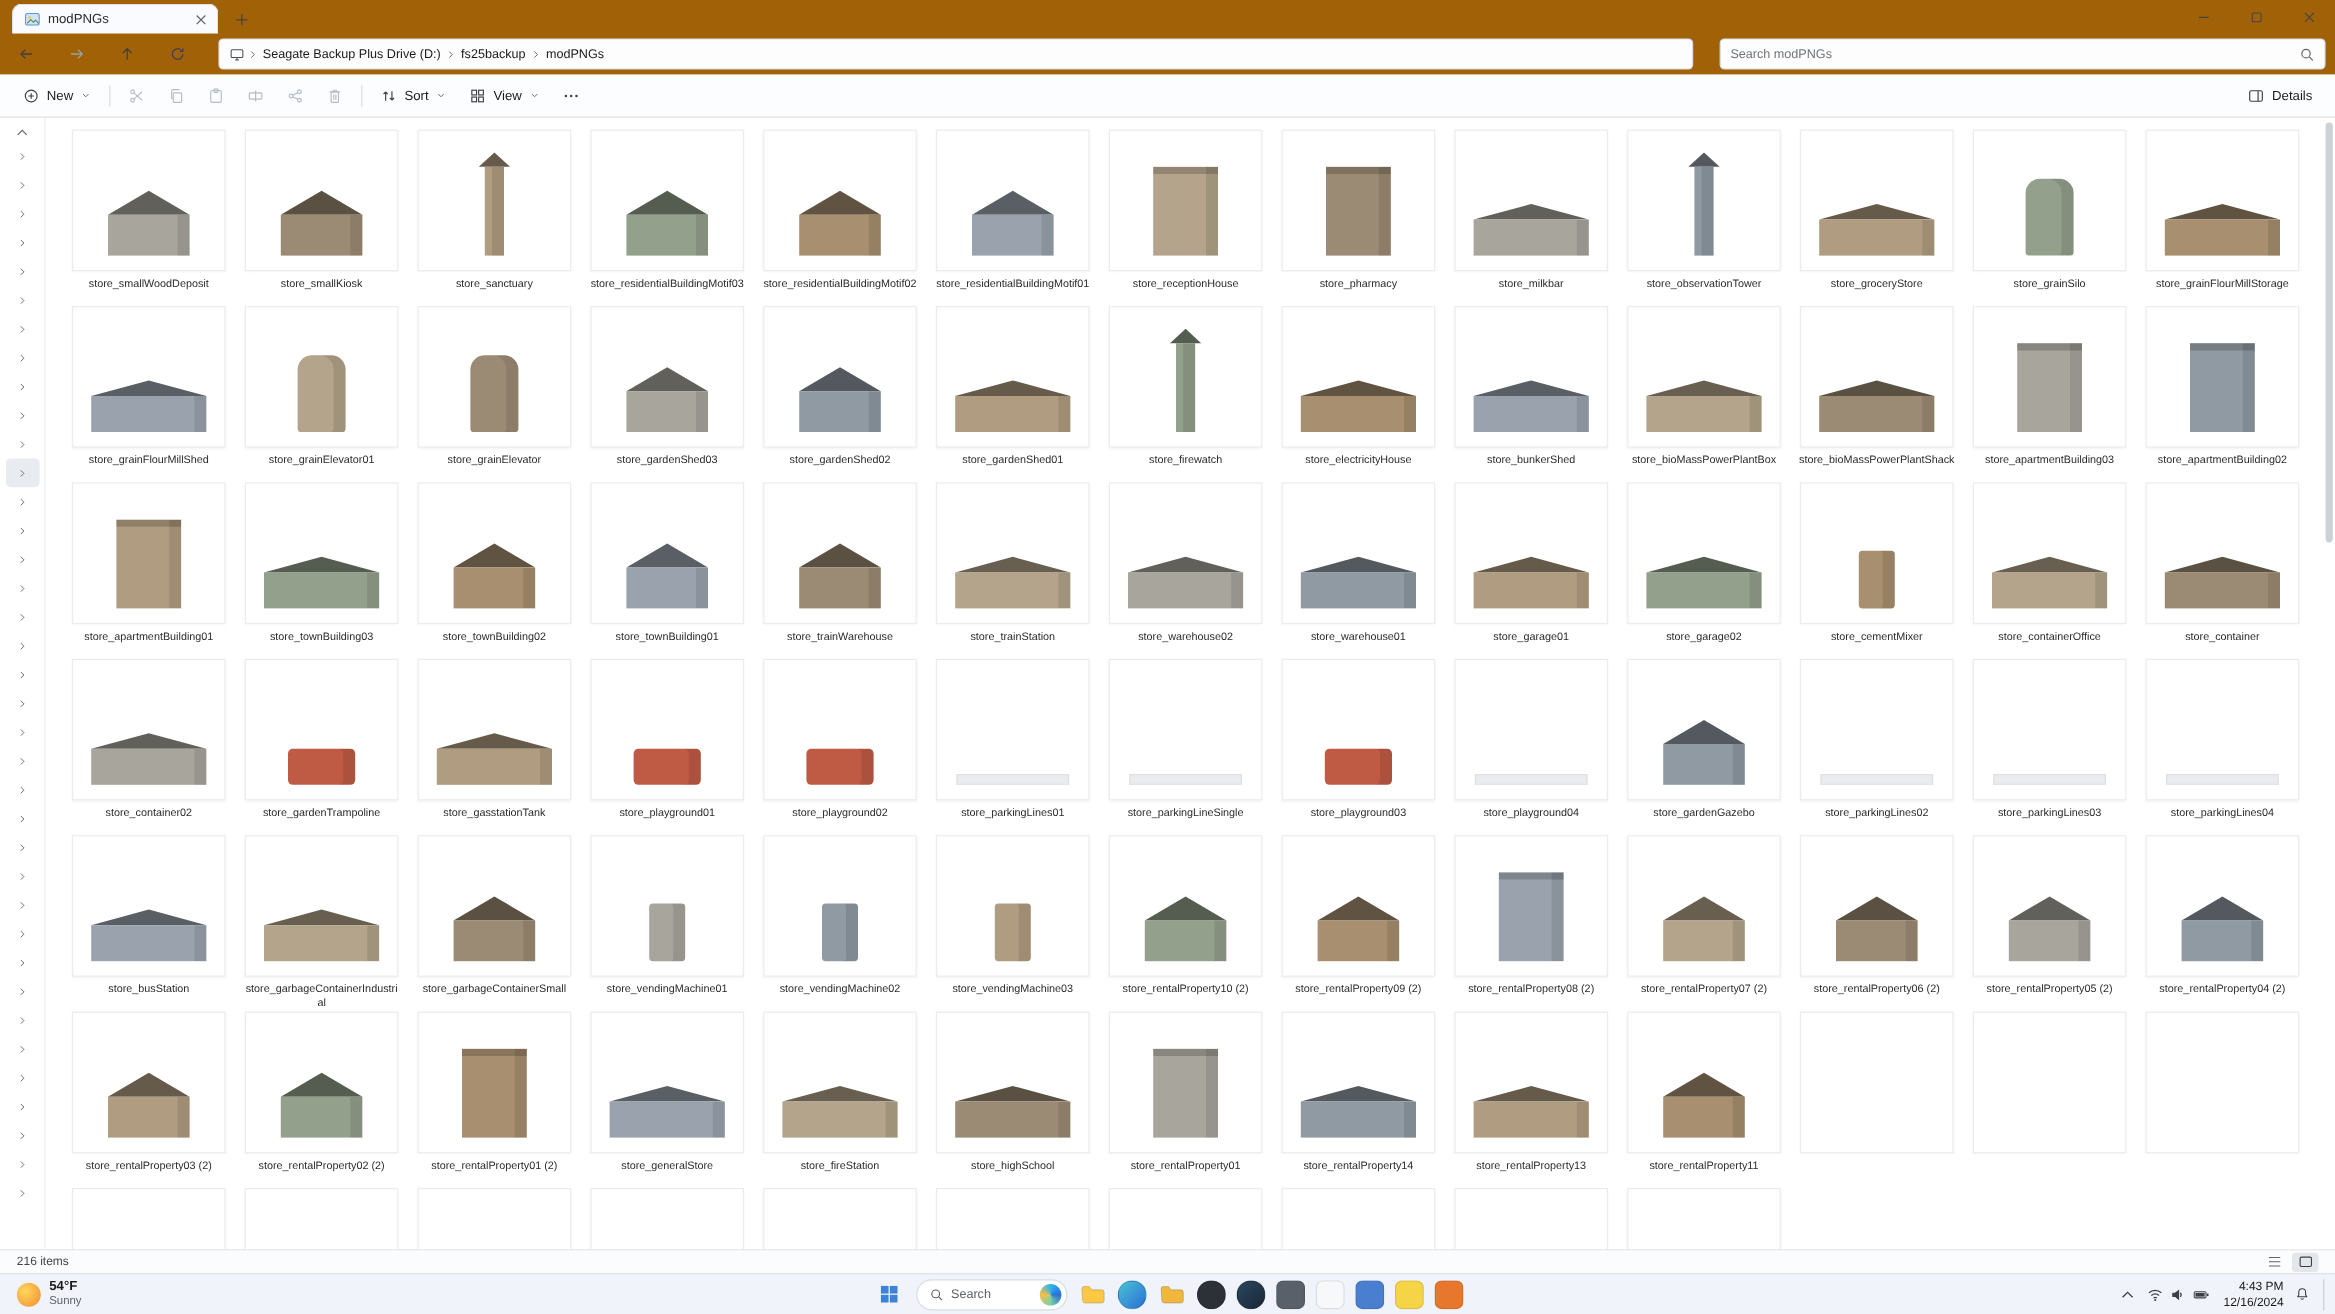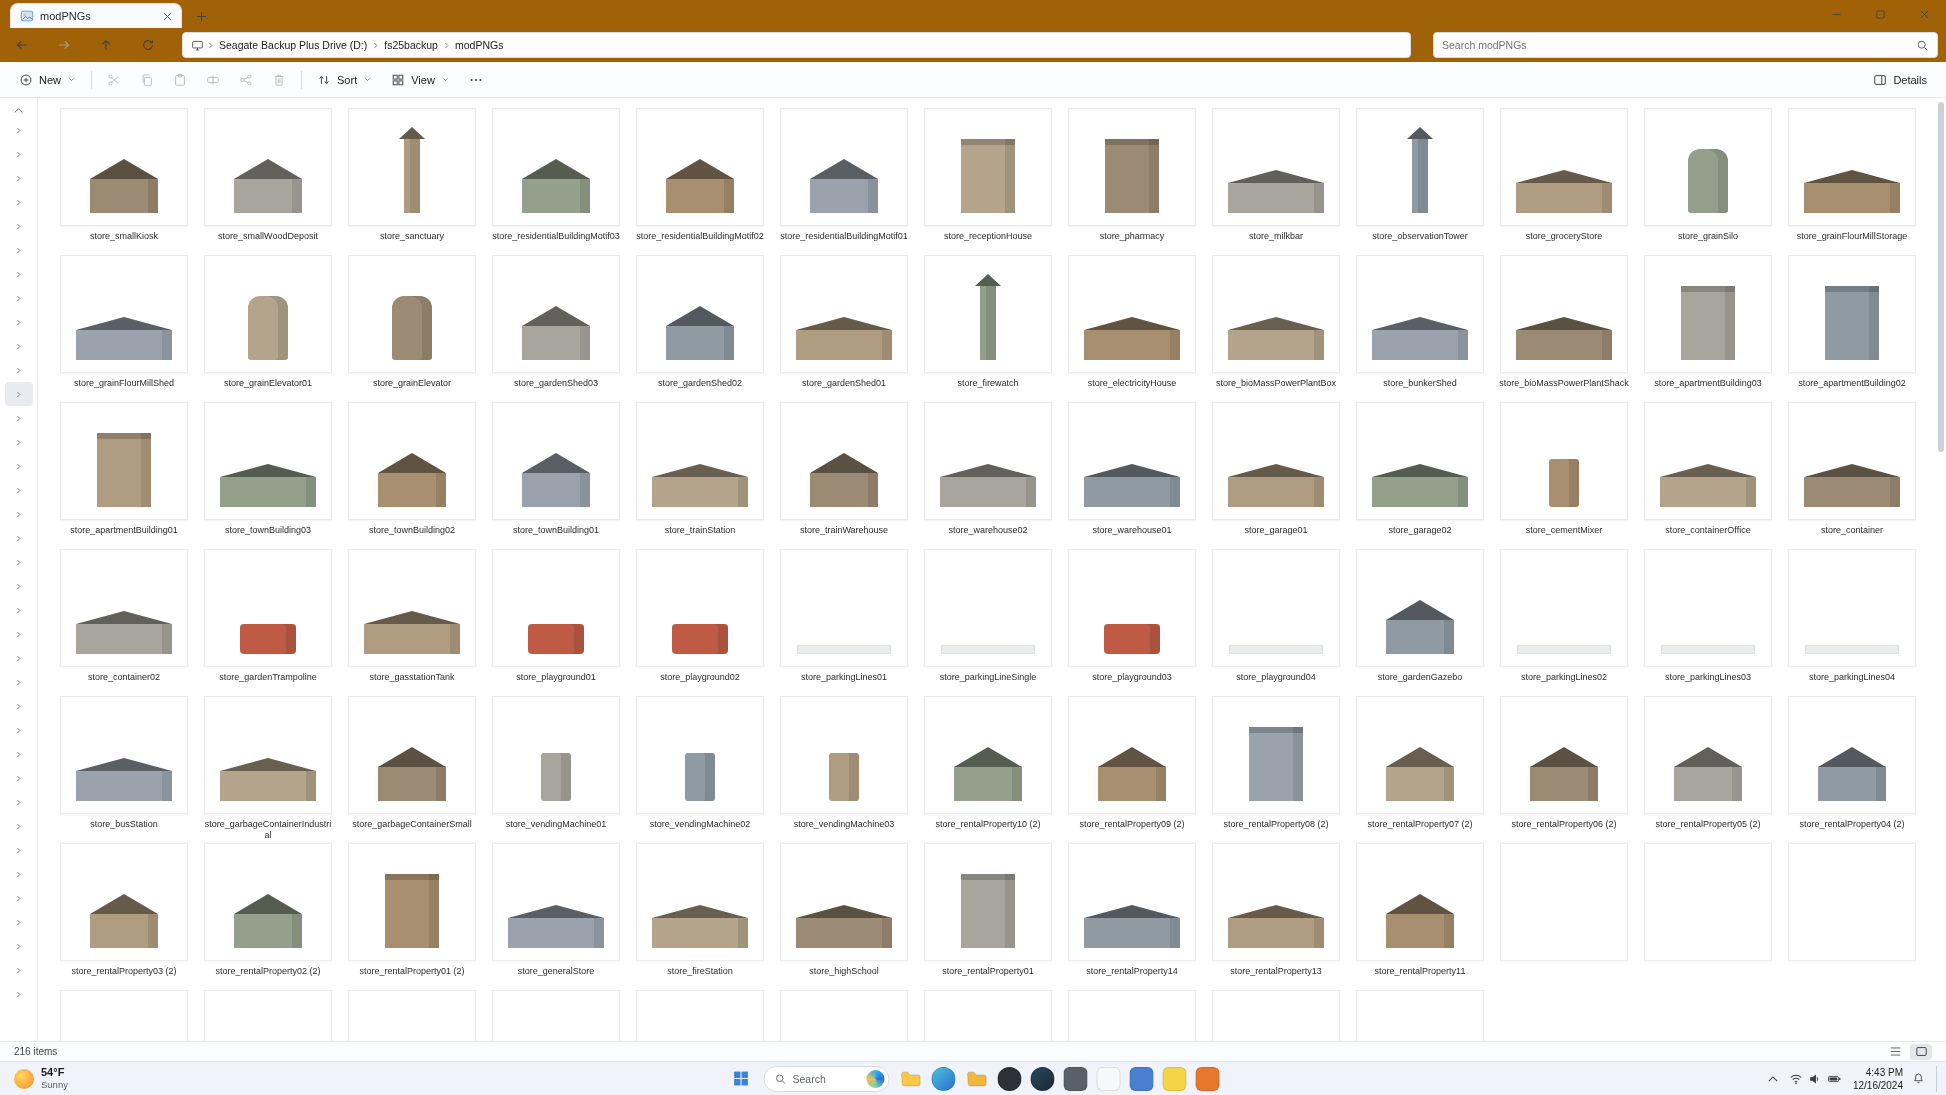--- a/index.html
+++ b/index.html
@@ -485,296 +485,296 @@
               <path d="M6 3.5L10.5 8 6 12.5"></path>
             </svg>
           </div>
         </div>
     </div>
     <div class="content">
       <div class="grid">
           <div class="tile">
             <div class="thumb k-house">
               <div class="mini">
+                <i class="roof" style="border-bottom-color: rgb(97, 96, 90);"></i>
+                <i class="body" style="background: rgb(167, 165, 156);"></i>
+              </div>
+            </div>
+            <div class="flabel">store_smallWoodDeposit</div>
+          </div>
+          <div class="tile">
+            <div class="thumb k-house">
+              <div class="mini">
                 <i class="roof" style="border-bottom-color: rgb(90, 81, 67);"></i>
                 <i class="body" style="background: rgb(156, 139, 116);"></i>
               </div>
             </div>
             <div class="flabel">store_smallKiosk</div>
           </div>
           <div class="tile">
-            <div class="thumb k-house">
+            <div class="thumb k-tower">
+              <div class="mini">
+                <i class="roof" style="border-bottom-color: rgb(102, 90, 74);"></i>
+                <i class="body" style="background: rgb(176, 156, 128);"></i>
+              </div>
+            </div>
+            <div class="flabel">store_sanctuary</div>
+          </div>
+          <div class="tile">
+            <div class="thumb k-house">
+              <div class="mini">
+                <i class="roof" style="border-bottom-color: rgb(85, 93, 81);"></i>
+                <i class="body" style="background: rgb(147, 160, 140);"></i>
+              </div>
+            </div>
+            <div class="flabel">store_residentialBuildingMotif03</div>
+          </div>
+          <div class="tile">
+            <div class="thumb k-house">
+              <div class="mini">
+                <i class="roof" style="border-bottom-color: rgb(97, 83, 65);"></i>
+                <i class="body" style="background: rgb(168, 143, 112);"></i>
+              </div>
+            </div>
+            <div class="flabel">store_residentialBuildingMotif02</div>
+          </div>
+          <div class="tile">
+            <div class="thumb k-house">
+              <div class="mini">
+                <i class="roof" style="border-bottom-color: rgb(89, 95, 100);"></i>
+                <i class="body" style="background: rgb(154, 163, 173);"></i>
+              </div>
+            </div>
+            <div class="flabel">store_residentialBuildingMotif01</div>
+          </div>
+          <div class="tile">
+            <div class="thumb k-block">
+              <div class="mini">
+                <i class="body" style="background: rgb(179, 164, 139);"></i>
+              </div>
+            </div>
+            <div class="flabel">store_receptionHouse</div>
+          </div>
+          <div class="tile">
+            <div class="thumb k-block">
+              <div class="mini">
+                <i class="body" style="background: rgb(156, 139, 116);"></i>
+              </div>
+            </div>
+            <div class="flabel">store_pharmacy</div>
+          </div>
+          <div class="tile">
+            <div class="thumb k-wide">
               <div class="mini">
                 <i class="roof" style="border-bottom-color: rgb(97, 96, 90);"></i>
                 <i class="body" style="background: rgb(167, 165, 156);"></i>
               </div>
             </div>
-            <div class="flabel">store_smallWoodDeposit</div>
+            <div class="flabel">store_milkbar</div>
           </div>
           <div class="tile">
             <div class="thumb k-tower">
+              <div class="mini">
+                <i class="roof" style="border-bottom-color: rgb(83, 89, 95);"></i>
+                <i class="body" style="background: rgb(143, 154, 163);"></i>
+              </div>
+            </div>
+            <div class="flabel">store_observationTower</div>
+          </div>
+          <div class="tile">
+            <div class="thumb k-wide">
               <div class="mini">
                 <i class="roof" style="border-bottom-color: rgb(102, 90, 74);"></i>
                 <i class="body" style="background: rgb(176, 156, 128);"></i>
               </div>
             </div>
-            <div class="flabel">store_sanctuary</div>
-          </div>
-          <div class="tile">
-            <div class="thumb k-house">
+            <div class="flabel">store_groceryStore</div>
+          </div>
+          <div class="tile">
+            <div class="thumb k-cyl">
+              <div class="mini">
+                <i class="body" style="background: rgb(147, 160, 140);"></i>
+              </div>
+            </div>
+            <div class="flabel">store_grainSilo</div>
+          </div>
+          <div class="tile">
+            <div class="thumb k-wide">
+              <div class="mini">
+                <i class="roof" style="border-bottom-color: rgb(97, 83, 65);"></i>
+                <i class="body" style="background: rgb(168, 143, 112);"></i>
+              </div>
+            </div>
+            <div class="flabel">store_grainFlourMillStorage</div>
+          </div>
+          <div class="tile">
+            <div class="thumb k-wide">
+              <div class="mini">
+                <i class="roof" style="border-bottom-color: rgb(89, 95, 100);"></i>
+                <i class="body" style="background: rgb(154, 163, 173);"></i>
+              </div>
+            </div>
+            <div class="flabel">store_grainFlourMillShed</div>
+          </div>
+          <div class="tile">
+            <div class="thumb k-cyl">
+              <div class="mini">
+                <i class="body" style="background: rgb(179, 164, 139);"></i>
+              </div>
+            </div>
+            <div class="flabel">store_grainElevator01</div>
+          </div>
+          <div class="tile">
+            <div class="thumb k-cyl">
+              <div class="mini">
+                <i class="body" style="background: rgb(156, 139, 116);"></i>
+              </div>
+            </div>
+            <div class="flabel">store_grainElevator</div>
+          </div>
+          <div class="tile">
+            <div class="thumb k-house">
+              <div class="mini">
+                <i class="roof" style="border-bottom-color: rgb(97, 96, 90);"></i>
+                <i class="body" style="background: rgb(167, 165, 156);"></i>
+              </div>
+            </div>
+            <div class="flabel">store_gardenShed03</div>
+          </div>
+          <div class="tile">
+            <div class="thumb k-house">
+              <div class="mini">
+                <i class="roof" style="border-bottom-color: rgb(83, 89, 95);"></i>
+                <i class="body" style="background: rgb(143, 154, 163);"></i>
+              </div>
+            </div>
+            <div class="flabel">store_gardenShed02</div>
+          </div>
+          <div class="tile">
+            <div class="thumb k-wide">
+              <div class="mini">
+                <i class="roof" style="border-bottom-color: rgb(102, 90, 74);"></i>
+                <i class="body" style="background: rgb(176, 156, 128);"></i>
+              </div>
+            </div>
+            <div class="flabel">store_gardenShed01</div>
+          </div>
+          <div class="tile">
+            <div class="thumb k-tower">
               <div class="mini">
                 <i class="roof" style="border-bottom-color: rgb(85, 93, 81);"></i>
                 <i class="body" style="background: rgb(147, 160, 140);"></i>
               </div>
             </div>
-            <div class="flabel">store_residentialBuildingMotif03</div>
-          </div>
-          <div class="tile">
-            <div class="thumb k-house">
+            <div class="flabel">store_firewatch</div>
+          </div>
+          <div class="tile">
+            <div class="thumb k-wide">
               <div class="mini">
                 <i class="roof" style="border-bottom-color: rgb(97, 83, 65);"></i>
                 <i class="body" style="background: rgb(168, 143, 112);"></i>
               </div>
             </div>
-            <div class="flabel">store_residentialBuildingMotif02</div>
-          </div>
-          <div class="tile">
-            <div class="thumb k-house">
+            <div class="flabel">store_electricityHouse</div>
+          </div>
+          <div class="tile">
+            <div class="thumb k-wide">
               <div class="mini">
                 <i class="roof" style="border-bottom-color: rgb(89, 95, 100);"></i>
                 <i class="body" style="background: rgb(154, 163, 173);"></i>
               </div>
             </div>
-            <div class="flabel">store_residentialBuildingMotif01</div>
+            <div class="flabel">store_bunkerShed</div>
+          </div>
+          <div class="tile">
+            <div class="thumb k-wide">
+              <div class="mini">
+                <i class="roof" style="border-bottom-color: rgb(104, 95, 81);"></i>
+                <i class="body" style="background: rgb(179, 164, 139);"></i>
+              </div>
+            </div>
+            <div class="flabel">store_bioMassPowerPlantBox</div>
+          </div>
+          <div class="tile">
+            <div class="thumb k-wide">
+              <div class="mini">
+                <i class="roof" style="border-bottom-color: rgb(90, 81, 67);"></i>
+                <i class="body" style="background: rgb(156, 139, 116);"></i>
+              </div>
+            </div>
+            <div class="flabel">store_bioMassPowerPlantShack</div>
           </div>
           <div class="tile">
             <div class="thumb k-block">
               <div class="mini">
-                <i class="body" style="background: rgb(179, 164, 139);"></i>
-              </div>
-            </div>
-            <div class="flabel">store_receptionHouse</div>
+                <i class="body" style="background: rgb(167, 165, 156);"></i>
+              </div>
+            </div>
+            <div class="flabel">store_apartmentBuilding03</div>
           </div>
           <div class="tile">
             <div class="thumb k-block">
               <div class="mini">
-                <i class="body" style="background: rgb(156, 139, 116);"></i>
-              </div>
-            </div>
-            <div class="flabel">store_pharmacy</div>
-          </div>
-          <div class="tile">
-            <div class="thumb k-wide">
-              <div class="mini">
-                <i class="roof" style="border-bottom-color: rgb(97, 96, 90);"></i>
-                <i class="body" style="background: rgb(167, 165, 156);"></i>
-              </div>
-            </div>
-            <div class="flabel">store_milkbar</div>
-          </div>
-          <div class="tile">
-            <div class="thumb k-tower">
-              <div class="mini">
-                <i class="roof" style="border-bottom-color: rgb(83, 89, 95);"></i>
                 <i class="body" style="background: rgb(143, 154, 163);"></i>
               </div>
             </div>
-            <div class="flabel">store_observationTower</div>
-          </div>
-          <div class="tile">
-            <div class="thumb k-wide">
-              <div class="mini">
-                <i class="roof" style="border-bottom-color: rgb(102, 90, 74);"></i>
+            <div class="flabel">store_apartmentBuilding02</div>
+          </div>
+          <div class="tile">
+            <div class="thumb k-block">
+              <div class="mini">
                 <i class="body" style="background: rgb(176, 156, 128);"></i>
               </div>
             </div>
-            <div class="flabel">store_groceryStore</div>
-          </div>
-          <div class="tile">
-            <div class="thumb k-cyl">
-              <div class="mini">
+            <div class="flabel">store_apartmentBuilding01</div>
+          </div>
+          <div class="tile">
+            <div class="thumb k-wide">
+              <div class="mini">
+                <i class="roof" style="border-bottom-color: rgb(85, 93, 81);"></i>
                 <i class="body" style="background: rgb(147, 160, 140);"></i>
               </div>
             </div>
-            <div class="flabel">store_grainSilo</div>
-          </div>
-          <div class="tile">
-            <div class="thumb k-wide">
+            <div class="flabel">store_townBuilding03</div>
+          </div>
+          <div class="tile">
+            <div class="thumb k-house">
               <div class="mini">
                 <i class="roof" style="border-bottom-color: rgb(97, 83, 65);"></i>
                 <i class="body" style="background: rgb(168, 143, 112);"></i>
               </div>
             </div>
-            <div class="flabel">store_grainFlourMillStorage</div>
-          </div>
-          <div class="tile">
-            <div class="thumb k-wide">
+            <div class="flabel">store_townBuilding02</div>
+          </div>
+          <div class="tile">
+            <div class="thumb k-house">
               <div class="mini">
                 <i class="roof" style="border-bottom-color: rgb(89, 95, 100);"></i>
                 <i class="body" style="background: rgb(154, 163, 173);"></i>
               </div>
             </div>
-            <div class="flabel">store_grainFlourMillShed</div>
-          </div>
-          <div class="tile">
-            <div class="thumb k-cyl">
-              <div class="mini">
-                <i class="body" style="background: rgb(179, 164, 139);"></i>
-              </div>
-            </div>
-            <div class="flabel">store_grainElevator01</div>
-          </div>
-          <div class="tile">
-            <div class="thumb k-cyl">
-              <div class="mini">
+            <div class="flabel">store_townBuilding01</div>
+          </div>
+          <div class="tile">
+            <div class="thumb k-house">
+              <div class="mini">
+                <i class="roof" style="border-bottom-color: rgb(90, 81, 67);"></i>
                 <i class="body" style="background: rgb(156, 139, 116);"></i>
               </div>
             </div>
-            <div class="flabel">store_grainElevator</div>
-          </div>
-          <div class="tile">
-            <div class="thumb k-house">
-              <div class="mini">
-                <i class="roof" style="border-bottom-color: rgb(97, 96, 90);"></i>
-                <i class="body" style="background: rgb(167, 165, 156);"></i>
-              </div>
-            </div>
-            <div class="flabel">store_gardenShed03</div>
-          </div>
-          <div class="tile">
-            <div class="thumb k-house">
-              <div class="mini">
-                <i class="roof" style="border-bottom-color: rgb(83, 89, 95);"></i>
-                <i class="body" style="background: rgb(143, 154, 163);"></i>
-              </div>
-            </div>
-            <div class="flabel">store_gardenShed02</div>
-          </div>
-          <div class="tile">
-            <div class="thumb k-wide">
-              <div class="mini">
-                <i class="roof" style="border-bottom-color: rgb(102, 90, 74);"></i>
-                <i class="body" style="background: rgb(176, 156, 128);"></i>
-              </div>
-            </div>
-            <div class="flabel">store_gardenShed01</div>
-          </div>
-          <div class="tile">
-            <div class="thumb k-tower">
-              <div class="mini">
-                <i class="roof" style="border-bottom-color: rgb(85, 93, 81);"></i>
-                <i class="body" style="background: rgb(147, 160, 140);"></i>
-              </div>
-            </div>
-            <div class="flabel">store_firewatch</div>
-          </div>
-          <div class="tile">
-            <div class="thumb k-wide">
-              <div class="mini">
-                <i class="roof" style="border-bottom-color: rgb(97, 83, 65);"></i>
-                <i class="body" style="background: rgb(168, 143, 112);"></i>
-              </div>
-            </div>
-            <div class="flabel">store_electricityHouse</div>
+            <div class="flabel">store_trainWarehouse</div>
           </div>
           <div class="tile">
             <div class="thumb k-wide">
               <div class="mini">
                 <i class="roof" style="border-bottom-color: rgb(104, 95, 81);"></i>
                 <i class="body" style="background: rgb(179, 164, 139);"></i>
               </div>
             </div>
-            <div class="flabel">store_bioMassPowerPlantBox</div>
-          </div>
-          <div class="tile">
-            <div class="thumb k-wide">
-              <div class="mini">
-                <i class="roof" style="border-bottom-color: rgb(89, 95, 100);"></i>
-                <i class="body" style="background: rgb(154, 163, 173);"></i>
-              </div>
-            </div>
-            <div class="flabel">store_bunkerShed</div>
-          </div>
-          <div class="tile">
-            <div class="thumb k-wide">
-              <div class="mini">
-                <i class="roof" style="border-bottom-color: rgb(90, 81, 67);"></i>
-                <i class="body" style="background: rgb(156, 139, 116);"></i>
-              </div>
-            </div>
-            <div class="flabel">store_bioMassPowerPlantShack</div>
-          </div>
-          <div class="tile">
-            <div class="thumb k-block">
-              <div class="mini">
-                <i class="body" style="background: rgb(167, 165, 156);"></i>
-              </div>
-            </div>
-            <div class="flabel">store_apartmentBuilding03</div>
-          </div>
-          <div class="tile">
-            <div class="thumb k-block">
-              <div class="mini">
-                <i class="body" style="background: rgb(143, 154, 163);"></i>
-              </div>
-            </div>
-            <div class="flabel">store_apartmentBuilding02</div>
-          </div>
-          <div class="tile">
-            <div class="thumb k-block">
-              <div class="mini">
-                <i class="body" style="background: rgb(176, 156, 128);"></i>
-              </div>
-            </div>
-            <div class="flabel">store_apartmentBuilding01</div>
-          </div>
-          <div class="tile">
-            <div class="thumb k-wide">
-              <div class="mini">
-                <i class="roof" style="border-bottom-color: rgb(85, 93, 81);"></i>
-                <i class="body" style="background: rgb(147, 160, 140);"></i>
-              </div>
-            </div>
-            <div class="flabel">store_townBuilding03</div>
-          </div>
-          <div class="tile">
-            <div class="thumb k-house">
-              <div class="mini">
-                <i class="roof" style="border-bottom-color: rgb(97, 83, 65);"></i>
-                <i class="body" style="background: rgb(168, 143, 112);"></i>
-              </div>
-            </div>
-            <div class="flabel">store_townBuilding02</div>
-          </div>
-          <div class="tile">
-            <div class="thumb k-house">
-              <div class="mini">
-                <i class="roof" style="border-bottom-color: rgb(89, 95, 100);"></i>
-                <i class="body" style="background: rgb(154, 163, 173);"></i>
-              </div>
-            </div>
-            <div class="flabel">store_townBuilding01</div>
-          </div>
-          <div class="tile">
-            <div class="thumb k-wide">
-              <div class="mini">
-                <i class="roof" style="border-bottom-color: rgb(104, 95, 81);"></i>
-                <i class="body" style="background: rgb(179, 164, 139);"></i>
-              </div>
-            </div>
             <div class="flabel">store_trainStation</div>
-          </div>
-          <div class="tile">
-            <div class="thumb k-house">
-              <div class="mini">
-                <i class="roof" style="border-bottom-color: rgb(90, 81, 67);"></i>
-                <i class="body" style="background: rgb(156, 139, 116);"></i>
-              </div>
-            </div>
-            <div class="flabel">store_trainWarehouse</div>
           </div>
           <div class="tile">
             <div class="thumb k-wide">
               <div class="mini">
                 <i class="roof" style="border-bottom-color: rgb(97, 96, 90);"></i>
                 <i class="body" style="background: rgb(167, 165, 156);"></i>
               </div>
             </div>
             <div class="flabel">store_warehouse02</div>
           </div>

